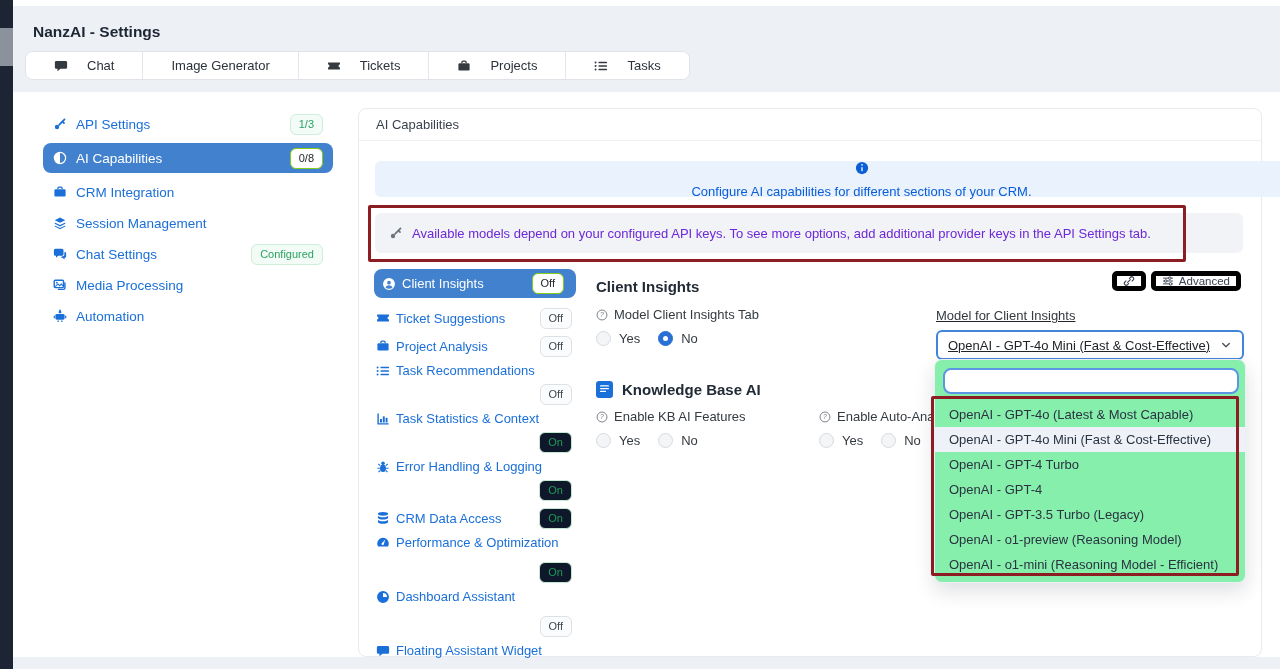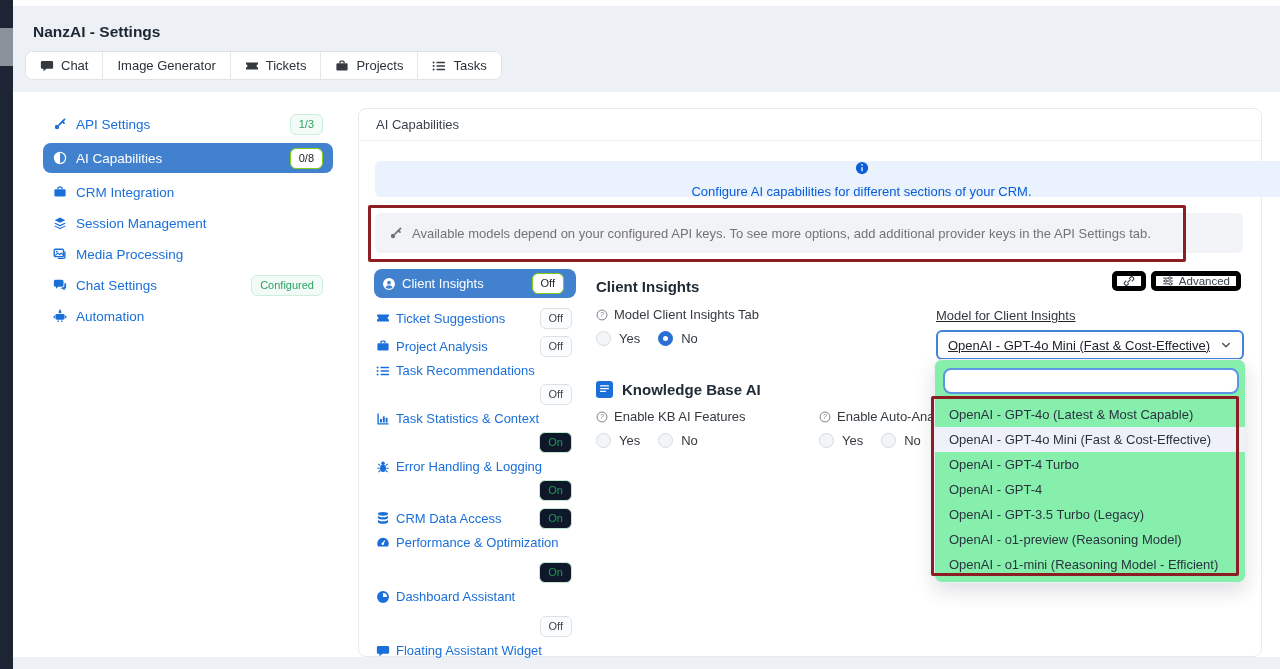--- a/index.html
+++ b/index.html
@@ -10,21 +10,21 @@
   .edge-strip { position:absolute; left:0; top:0; width:13px; height:669px; background:#1d2433; }
   .edge-thumb { position:absolute; left:0; top:28px; width:13px; height:38px; background:#8b929c; }
 
   
   .top-white-line { position:absolute; left:13px; top:0; right:0; height:6px; background:#ffffff; }
   .top-band { position:absolute; left:13px; top:6px; right:0; height:86px; background:#edf0f5; }
   .page-title { position:absolute; left:33px; top:23px; font-size:15.5px; font-weight:bold; color:#1d2733; }
 
   
   .tabs { position:absolute; left:25px; top:51px; display:flex; background:#fff; border:1px solid #dfe3e8; border-radius:8px; overflow:hidden; }
-  .tab { display:flex; align-items:center; gap:7px; padding:6px 14px; font-size:13px; color:#2b323b; background:#fff; border:none; border-right:1px solid #e3e7ec; cursor:pointer; }
+  .tab { display:flex; align-items:center; gap:19px; padding:6px 28px; font-size:13px; color:#2b323b; background:#fff; border:none; border-right:1px solid #e3e7ec; cursor:pointer; }
   .tab:last-child { border-right:none; }
   .tab .ic { color:#343a40; }
 
   
   .sheet { position:absolute; left:13px; top:92px; width:1267px; height:565px; background:#ffffff; }
   .bottom-band { position:absolute; left:13px; top:657px; right:0; height:12px; background:#edf0f5; }
 
   .ic { display:inline-block; width:14px; height:14px; flex:none; }
   .ic svg { width:100%; height:100%; display:block; }
   .ic.sm { width:12px; height:12px; }
@@ -41,21 +41,21 @@
   .b-white { color:#212529; background:#ffffff; border:1px solid #84cc16; }
   .b-off { color:#3f474f; background:#fbfcfd; border:1px solid #dde1e6; }
   .b-on { color:#1d9a57; background:#0f172a; border:1px solid #c4e9d3; }
 
   
   .card { position:absolute; left:358px; top:108px; width:904px; height:549px; background:#fff; border:1px solid #e7eaee; border-radius:8px; }
   .card-header { position:absolute; left:0; top:0; right:0; height:32px; border-bottom:1px solid #eef0f3; display:flex; align-items:center; padding:0 17px; font-size:13px; color:#39424e; }
 
   .alert-info { position:absolute; left:16px; top:52px; width:973px; height:36px; background:#e9f2fd; border-radius:6px; display:flex; align-items:center; gap:9px; padding:0 14px; font-size:13px; color:#0b5ed7;flex-direction:column; }
   .alert-info .ic { color:#0b5ed7; }
-  .alert-key { position:absolute; left:16px; top:104px; width:868px; height:40px; background:#f1f3f6; border-radius:6px; display:flex; align-items:center; gap:9px; padding:0 14px; font-size:13px; color:#737373; }
+  .alert-key { position:absolute; left:16px; top:104px; width:868px; height:40px; background:#f1f3f6; border-radius:6px; display:flex; align-items:center; gap:9px; padding:0 14px; font-size:13px; color:#6d28d9; }
   .alert-key .ic { color:#6c757d; }
 
   .annotation { position:absolute; border:3px solid #8c1d22; border-radius:2px; pointer-events:none; }
   .anno-1 { left:9px; top:96px; width:818px; height:57px; z-index:5; }
   .anno-2 { left:572px; top:287px; width:308px; height:180px; z-index:9; }
 
   
   .subnav { position:absolute; left:17px; top:160px; width:200px; }
   .sn-item { display:flex; flex-wrap:wrap; align-items:center; gap:6px; margin-bottom:6px; min-height:22px; font-size:13px; color:#1a6fd8; cursor:pointer; }
   .sn-item .ic { color:#1a6fd8; }
@@ -185,38 +185,38 @@
         <svg viewBox="0 0 16 16" fill="currentColor">
           <path d="M8 1.8 14 4.8 8 7.8 2 4.8z"></path>
           <path d="M2 7.4 8 10.4 14 7.4 14 8.9 8 11.9 2 8.9z"></path>
           <path d="M2 10.8 8 13.8 14 10.8 14 12.1 8 15.1 2 12.1z"></path>
         </svg>
       </i>
       <span>Session Management</span>
     </div>
   <div class="sb-item">
       <i class="ic">
+        <svg viewBox="0 0 16 16" fill="currentColor">
+          <path d="M1 3.8 A1.8 1.8 0 0 1 2.8 2 h7.4 A1.8 1.8 0 0 1 12 3.8 v4.4 a1.8 1.8 0 0 1-1.8 1.8 H6 l-2.6 2.2 V10 H2.8 A1.8 1.8 0 0 1 1 8.2z"></path>
+          <path d="M13 5.6 h.4 A1.6 1.6 0 0 1 15 7.2 v3.6 a1.6 1.6 0 0 1-1.6 1.6 h-.2 v2 l-2.4-2 H8.6 l2-1.8 h.6 A1.8 1.8 0 0 0 13 8.8z"></path>
+        </svg>
+      </i>
+      <span>Chat Settings</span>
+      <span class="badge b-green">Configured</span>
+    </div>
+  <div class="sb-item">
+      <i class="ic">
         <svg viewBox="0 0 16 16">
           <rect x="1.4" y="2.6" width="10.6" height="8.4" rx="1.2" fill="none" stroke="currentColor" stroke-width="1.6"></rect>
           <circle cx="4.4" cy="5.4" r="1" fill="currentColor"></circle>
           <path d="M2.6 9.8 5.6 6.8 7.6 8.8 9.4 7 11.4 9" fill="none" stroke="currentColor" stroke-width="1.3"></path>
           <path d="M13.6 5 v6.4 a1.6 1.6 0 0 1-1.6 1.6 H5.6" fill="none" stroke="currentColor" stroke-width="1.6"></path>
         </svg>
       </i>
       <span>Media Processing</span>
-    </div>
-  <div class="sb-item">
-      <i class="ic">
-        <svg viewBox="0 0 16 16" fill="currentColor">
-          <path d="M1 3.8 A1.8 1.8 0 0 1 2.8 2 h7.4 A1.8 1.8 0 0 1 12 3.8 v4.4 a1.8 1.8 0 0 1-1.8 1.8 H6 l-2.6 2.2 V10 H2.8 A1.8 1.8 0 0 1 1 8.2z"></path>
-          <path d="M13 5.6 h.4 A1.6 1.6 0 0 1 15 7.2 v3.6 a1.6 1.6 0 0 1-1.6 1.6 h-.2 v2 l-2.4-2 H8.6 l2-1.8 h.6 A1.8 1.8 0 0 0 13 8.8z"></path>
-        </svg>
-      </i>
-      <span>Chat Settings</span>
-      <span class="badge b-green">Configured</span>
     </div>
   <div class="sb-item">
       <i class="ic">
         <svg viewBox="0 0 16 16" fill="currentColor">
           <rect x="2.8" y="5.6" width="10.4" height="6.6" rx="1.6"></rect>
           <rect x="6.4" y="2.4" width="3.2" height="2.4" rx="1"></rect>
           <circle cx="8" cy="1.6" r="1"></circle>
           <rect x="0.8" y="7.4" width="1.4" height="3.2" rx="0.7"></rect>
           <rect x="13.8" y="7.4" width="1.4" height="3.2" rx="0.7"></rect>
           <rect x="5" y="13" width="2" height="1.6" rx="0.6"></rect>

